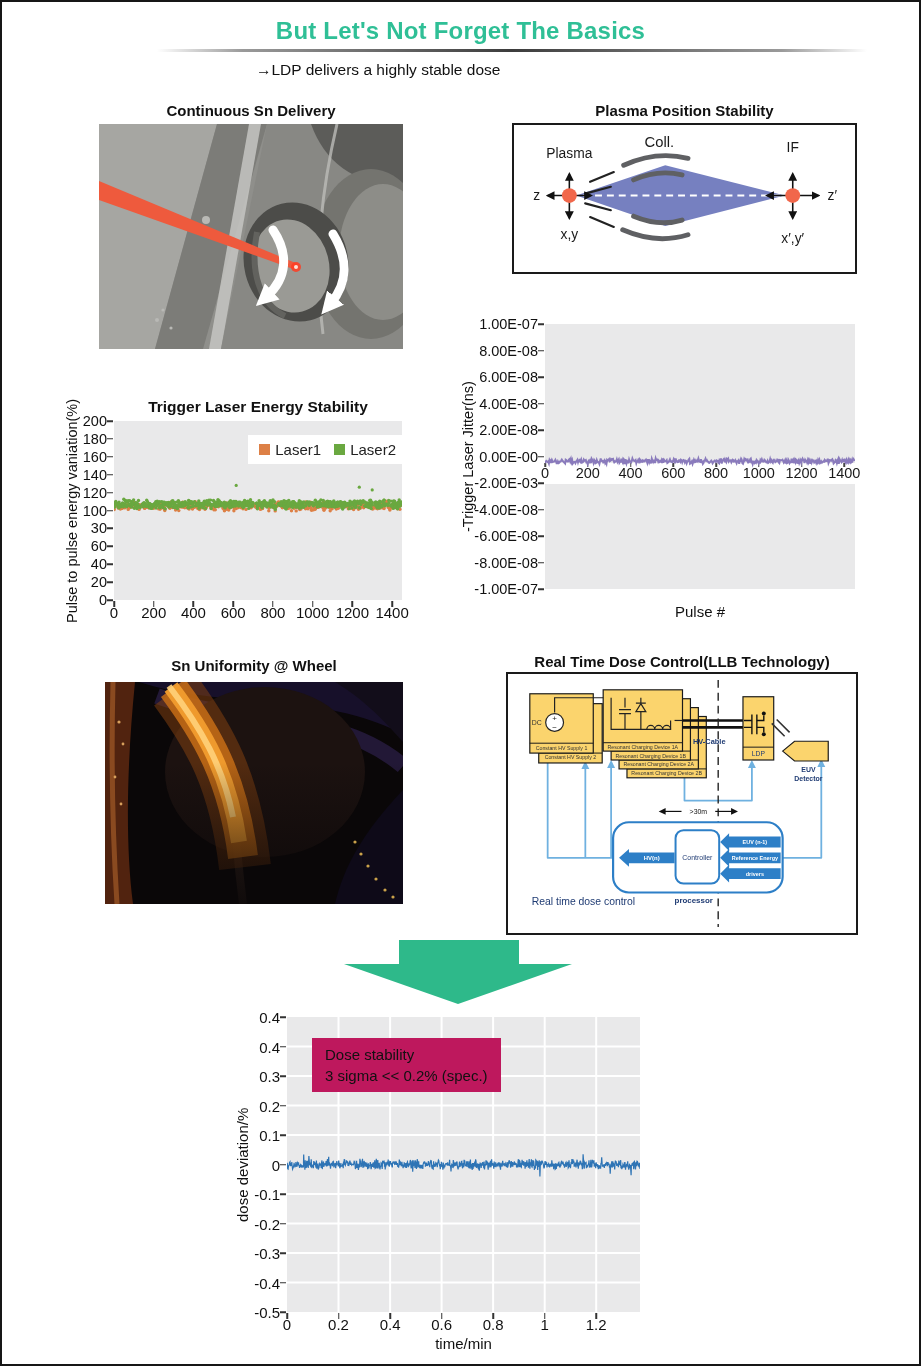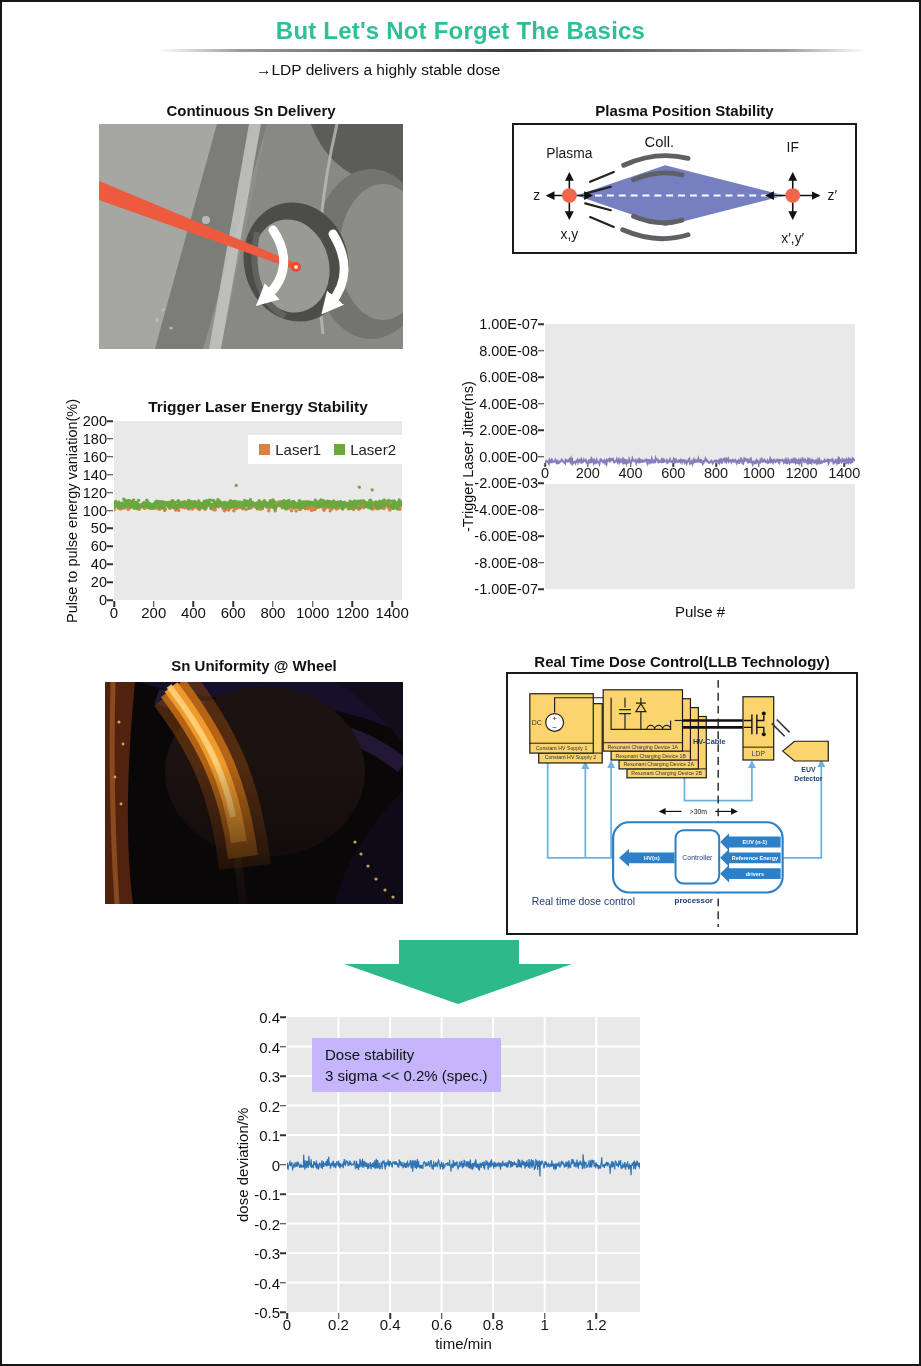--- a/index.html
+++ b/index.html
@@ -29,21 +29,21 @@
   .tkx{position:absolute;bottom:-7px;width:1.5px;height:6px;background:#333;transform:translateX(-50%);}
   .band{position:absolute;left:0;right:0;top:139px;height:21px;background:#fff;font-size:14.5px;}
   .band .xtick{position:absolute;top:2px;transform:translateX(-50%);}
   .tkj{position:absolute;top:0;width:1.5px;height:4px;background:#444;transform:translateX(-50%);}
   .xticks{position:relative;height:20px;font-size:15px;color:#111;}
   .xticks .xtick{position:absolute;top:4px;transform:translateX(-50%);}
   .xlab{font-size:15px;text-align:center;color:#111;margin-top:14px;}
   .legend{position:absolute;right:-5px;top:14px;background:#fff;padding:6px 11px;display:flex;gap:13px;align-items:center;font-size:15px;color:#222;}
   .lg-item{display:flex;align-items:center;gap:5px;}
   .lg-sq{width:11px;height:11px;}
-  .anno{position:absolute;left:25px;top:21px;background:#c4b5fd;padding:6px 13px;font-size:15px;line-height:21px;color:#111;white-space:nowrap;}
+  .anno{position:absolute;left:25px;top:21px;background:#be185d;padding:6px 13px;font-size:15px;line-height:21px;color:#111;white-space:nowrap;}
 
   .diagram-svg{display:block;font-family:"Liberation Sans",sans-serif;}
   .big-arrow svg{display:block;}
 </style>
 </head>
 <body>
 
 <div class="slide">
 
   <div class="abs main-title">But Let's Not Forget The Basics</div>
@@ -78,21 +78,21 @@
         <marker id="wa" markerUnits="userSpaceOnUse" markerWidth="26" markerHeight="26" refX="7" refY="13" orient="auto">
           <path d="M0,2 L22,13 L0,24 Z" fill="#fff"></path>
         </marker>
       </defs>
       <path d="M174,106 C190,130 188,154 168,172" stroke="#fff" stroke-width="9" fill="none" stroke-linecap="round" marker-end="url(#wa)"></path>
       <path d="M234,110 C250,136 248,160 232,179" stroke="#fff" stroke-width="9" fill="none" stroke-linecap="round" marker-end="url(#wa)"></path>
     </svg>
   </div>
 
   <div class="abs panel-title" style="left:510px;top:100px;width:345px">Plasma Position Stability</div>
-  <div class="abs frame" style="left:510px;top:121px;width:345px;height:131px">
+  <div class="abs frame" style="left:510px;top:121px;width:345px;height:151px">
     <svg class="diagram-svg" width="341" height="147" viewBox="0 0 345 150" preserveAspectRatio="none">
       <defs>
         <marker id="ka" markerUnits="userSpaceOnUse" markerWidth="9" markerHeight="9" refX="7" refY="4.5" orient="auto-start-reverse">
           <path d="M0,0 L9,4.5 L0,9 Z" fill="#111"></path>
         </marker>
       </defs>
       <polygon points="63,72 153,41 274,72 153,103" fill="#7680c0"></polygon>
       <path d="M70,72 H276" stroke="#fff" stroke-width="2" stroke-dasharray="7 5" fill="none"></path>
       <g stroke="#5f6063" stroke-width="5" fill="none" stroke-linecap="round">
         <path d="M111,41 Q144,26 176,34"></path>
@@ -184,21 +184,21 @@
     <div class="chart-title" style="margin-left:54px;width:288px">Trigger Laser Energy Stability</div>
     <div class="row">
       <div class="vlab" style="width:24px;height:179px">Pulse to pulse energy vaniation(%)</div>
       <div class="yticks" id="en-yt" style="width:30px;height:179px">
           <div class="ytick" style="top: 0%;">200</div>
           <div class="ytick" style="top: 10%;">180</div>
           <div class="ytick" style="top: 20%;">160</div>
           <div class="ytick" style="top: 30%; text-align: center;">140</div>
           <div class="ytick" style="top: 40%;">120</div>
           <div class="ytick" style="top: 50%;">100</div>
-          <div class="ytick" style="top: 60%;">50</div>
+          <div class="ytick" style="top: 60%;">30</div>
           <div class="ytick" style="top: 70%;">60</div>
           <div class="ytick" style="top: 80%;">40</div>
           <div class="ytick" style="top: 90%;">20</div>
           <div class="ytick" style="top: 100%;">0</div>
         </div>
       <div class="plot" id="en-plot" style="width:288px;height:179px">
         <svg id="en-svg" width="288" height="179">
             <circle cx="68.8" cy="81.3" r="1.7" fill="#dd8046"></circle>
             <circle cx="14.2" cy="85.9" r="1.7" fill="#dd8046"></circle>
             <circle cx="19.8" cy="81.2" r="1.7" fill="#dd8046"></circle>

